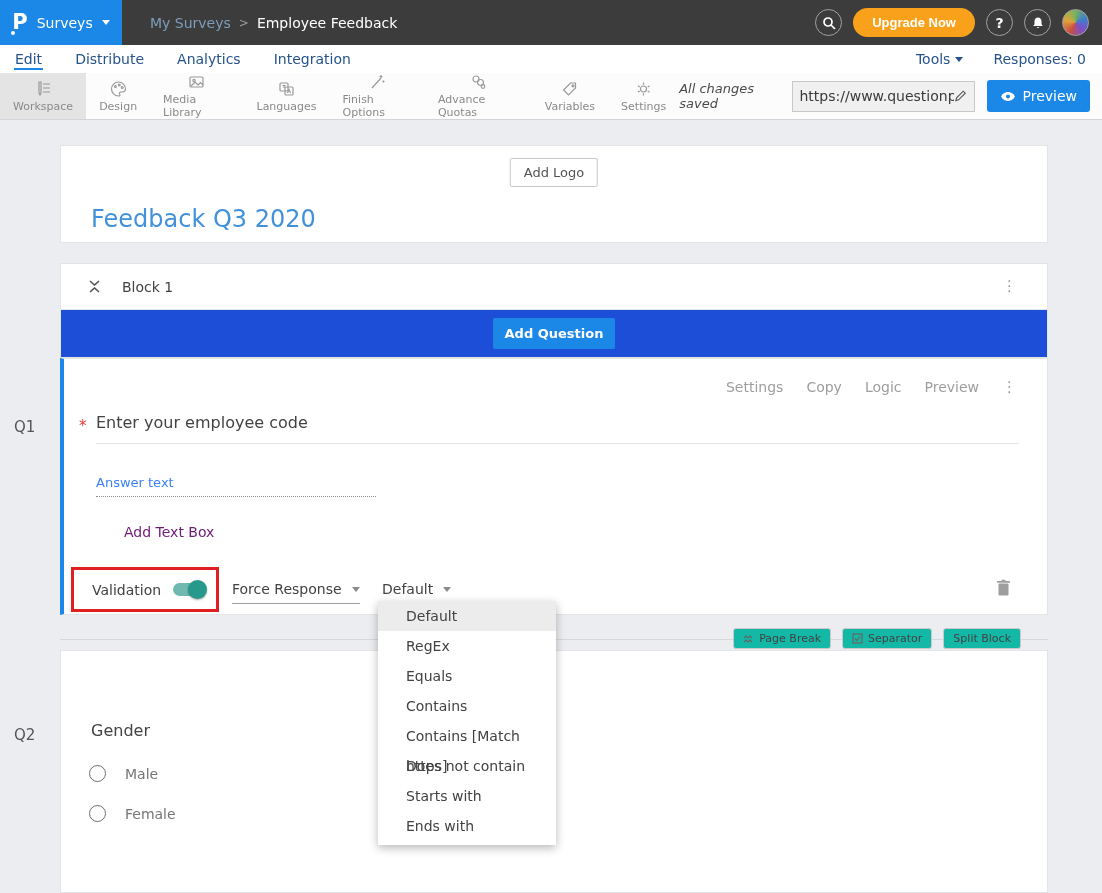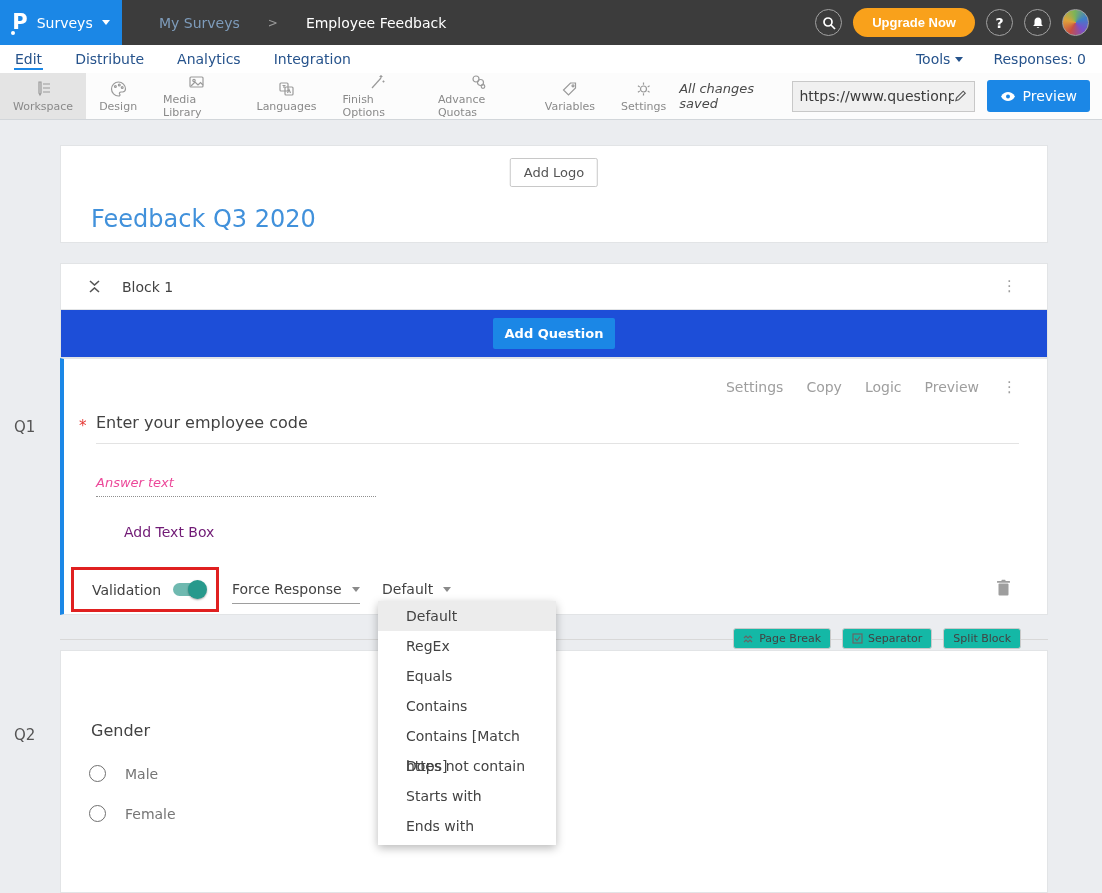--- a/index.html
+++ b/index.html
@@ -9,21 +9,21 @@
     background:#ebedf0; position:relative; overflow:hidden;
     color:#424242; font-size:14px;
   }
   
   .topbar { height:45px; background:#3c3c3c; display:flex; align-items:center; position:relative; z-index:5; }
   .logo-block { width:122px; height:45px; background:#1b87e6; display:flex; align-items:center; justify-content:center; gap:9px; cursor:pointer; }
   .logo-p { position:relative; color:#fff; font-weight:bold; font-size:21px; line-height:1; }
   .logo-p::after { content:""; position:absolute; left:-1px; bottom:-2px; width:4px; height:4px; border-radius:50%; background:#fff; }
   .logo-product { color:#fff; font-size:14px; }
   .caret-down { width:0; height:0; border-left:4px solid transparent; border-right:4px solid transparent; border-top:5px solid #fff; display:inline-block; }
-  .breadcrumb { margin-left:37px; display:flex; align-items:center; gap:28px; font-size:14px; }
+  .breadcrumb { margin-left:28px; display:flex; align-items:center; gap:8px; font-size:14px; }
   .crumb-parent { color:#7e9cbb; cursor:pointer; }
   .crumb-sep { color:#9a9a9a; font-size:12px; }
   .crumb-current { color:#fff; }
   .topbar-right { margin-left:auto; display:flex; align-items:center; gap:11px; padding-right:13px; }
   .circle-btn { width:27px; height:27px; border:1px solid #a2a2a2; border-radius:50%; display:flex; align-items:center; justify-content:center; color:#fff; cursor:pointer; font-size:14px; font-weight:bold; flex:0 0 auto; }
   .upgrade-btn { background:#f9a11b; color:#fff; font-weight:bold; font-size:13px; height:29px; border-radius:15px; padding:0 19px; display:flex; align-items:center; cursor:pointer; border:none; }
   .avatar { width:27px; height:27px; border:1px solid #a2a2a2; border-radius:50%; background:conic-gradient(from 210deg,#c94f43,#e0a23a,#7db457,#3f7fc9,#7b4fc9,#c94f43); cursor:pointer; }
   
   .navbar { height:28px; background:#fff; display:flex; align-items:center; padding-left:14px; font-size:14px; color:#26538c; }
   .nav-tabs { display:flex; gap:31px; height:100%; align-items:center; }
@@ -55,21 +55,21 @@
   .kebab { margin-left:auto; margin-right:30px; color:#9e9e9e; font-size:15px; letter-spacing:0; cursor:pointer; line-height:0.55; text-align:center; }
   .aq-strip { top:310px; height:48px; background:#1d4ed8; border-top:none; display:flex; align-items:center; justify-content:center; }
   .add-question-btn { background:#1b87e6; border:none; color:#fff; font-size:13px; font-weight:bold; padding:8px 12px; border-radius:2px; cursor:pointer; font-family:inherit; }
   
   .q1-card { top:358px; height:257px; border-left:4px solid #1b87e6; }
   .q1-actions { position:absolute; top:20px; right:30px; display:flex; gap:23px; align-items:center; font-size:14px; color:#9e9e9e; }
   .q1-actions span { cursor:pointer; }
   .q-required { position:absolute; left:15px; top:58px; color:#e53935; font-size:15px; }
   .q-text { position:absolute; left:32px; top:54px; font-size:16px; color:#424242; cursor:text; }
   .q-underline { position:absolute; left:32px; right:28px; top:84px; border-bottom:1px solid #e3e3e3; }
-  .answer-placeholder { position:absolute; left:32px; top:116px; font-size:13px; color:#ec4899;font-style:italic; }
+  .answer-placeholder { position:absolute; left:32px; top:116px; font-size:13px; color:#3b82f6; }
   .answer-line { position:absolute; left:32px; top:137px; width:280px; border-bottom:1px dotted #8f8f8f; cursor:text; }
   .add-textbox { position:absolute; left:60px; top:165px; font-size:14px; color:#701a75; cursor:pointer; }
   .validation-box { position:absolute; left:7px; top:208px; width:148px; height:45px; border:3px solid #e02020; display:flex; align-items:center; gap:12px; padding-left:18px; }
   .validation-label { font-size:14px; color:#424242; }
   .toggle { position:relative; width:31px; height:13px; border-radius:7px; background:#6fb9b0; cursor:pointer; flex:0 0 auto; }
   .toggle-knob { position:absolute; right:-3px; top:-3px; width:19px; height:19px; border-radius:50%; background:#27998c; box-shadow:0 1px 2px rgba(0,0,0,.35); }
   .dd-control { position:absolute; top:222px; display:flex; align-items:center; gap:10px; border-bottom:1px solid #9e9e9e; padding-bottom:6px; cursor:pointer; font-size:14px; color:#424242; }
   .dd-force { left:168px; width:128px; }
   .dd-default { left:318px; width:68px; }
   .caret-gray { width:0; height:0; border-left:4px solid transparent; border-right:4px solid transparent; border-top:5px solid #8a8a8a; margin-left:auto; }

